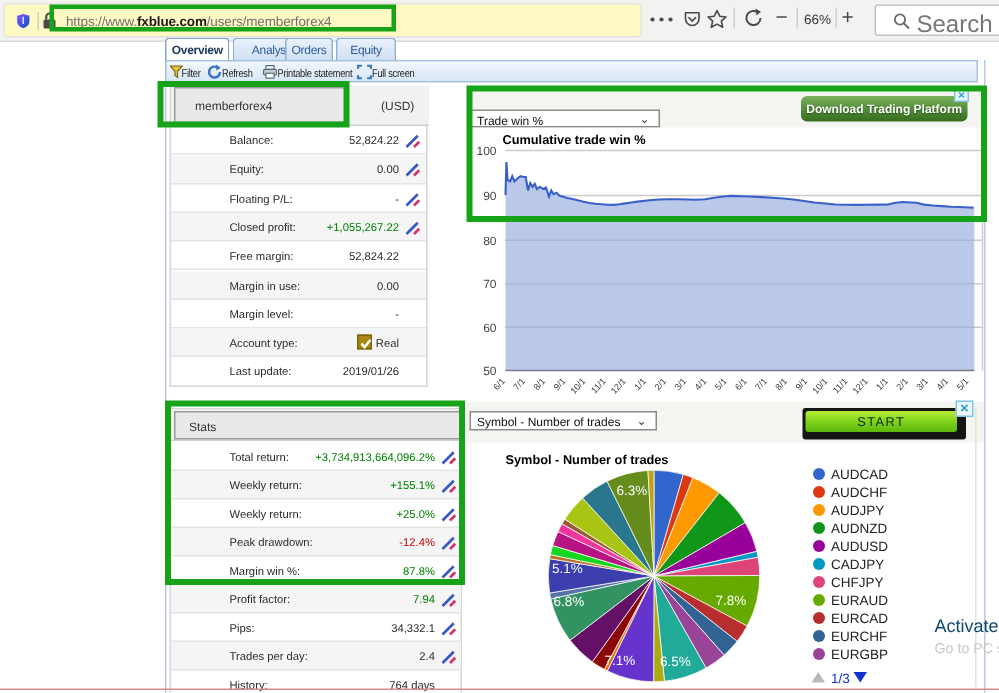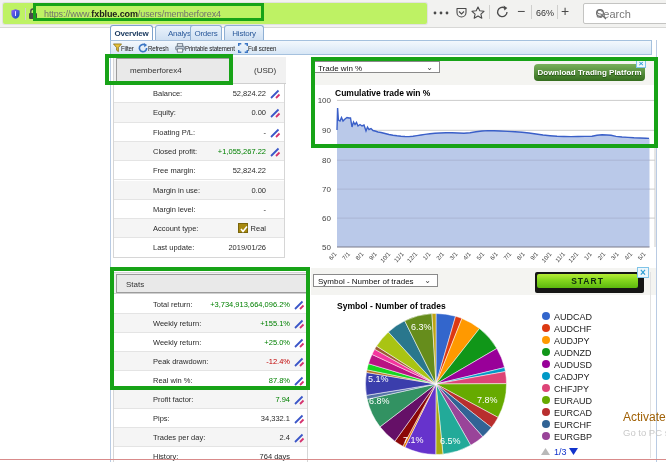--- a/index.html
+++ b/index.html
@@ -1,20 +1,20 @@
 <!DOCTYPE html>
 <html><head>
 <meta charset="utf-8">
 <style>
 * { margin:0; padding:0; box-sizing:border-box; }
 html,body { width:666px; height:462px; background:#fff; font-family:"Liberation Sans",sans-serif; overflow:hidden; position:relative; }
 .abs { position:absolute; }
 
 #chrome { position:absolute; left:0; top:0; width:666px; height:28px; background:#f2f2f0; border-bottom:1px solid #d8d8d6; }
-#urlbar { position:absolute; left:3px; top:3px; width:424px; height:21px; background:#bef264; border-radius:2px; box-shadow:0 0 0 1px #e2e2e0;text-decoration:underline; }
+#urlbar { position:absolute; left:3px; top:3px; width:424px; height:21px; background:#fef9c3; border-radius:2px; box-shadow:0 0 0 1px #e2e2e0;text-decoration:underline; }
 #urltxt { position:absolute; left:41px; top:6px; font-size:9px; letter-spacing:-0.1px; color:#707070; white-space:nowrap; }
 #urltxt b { color:#1b1b1b; font-weight:bold; }
 .gbox { position:absolute; border:3px solid #17a317; }
 #searchbox { position:absolute; left:583px; top:3px; width:88px; height:21px; background:#fff; border:1px solid #c4c4c2; border-radius:2px; }
 .chromeicon { position:absolute; color:#4a4a4a; }
 
 .tab { position:absolute; top:25px; height:15px; font-size:8px; letter-spacing:-0.2px; text-align:center; border:1px solid #8fb0d4; border-bottom:none; border-radius:3px 3px 0 0; background:linear-gradient(#eaf2fb,#cfe0f2); color:#2b5a9b; padding-top:3px; }
 .tab.active { background:#fff; color:#16365c; font-weight:bold; border-color:#7ea3cc; }
 #toolbar { position:absolute; left:110px; top:40px; width:542px; height:15px; background:linear-gradient(#f3f8fd,#d7e6f5); border:1px solid #a5c1de; font-size:7.5px; color:#222; }
 .tbitem { position:absolute; top:3px; white-space:nowrap; letter-spacing:-0.2px; transform:scaleX(0.82); transform-origin:0 0; }
@@ -25,22 +25,22 @@
 .grey { background:#f5f5f5; }
 .pos { color:#008000; }
 .neg { color:#c00000; }
 .pencil { position:absolute; top:4px; width:11px; height:11px; }
 
 .selbox { position:absolute; background:#fff; border:1px solid #8a8a8a; font-size:8px; color:#111; }
 .selbox .ar { position:absolute; right:6px; top:1px; font-size:8px; color:#444; }
 #dlbtn { position:absolute; left:534px; top:64px; width:111px; height:17px; border-radius:4px; background:linear-gradient(#79b15c,#346d1e); color:#fff; font-weight:bold; font-size:8px; text-align:center; line-height:17px; white-space:nowrap; text-shadow:0 1px 1px #1e4a10; }
 .adx { position:absolute; width:10px; height:9px; background:#eef7fc; border:1px solid #7fc4e8; color:#2e9fd4; font-size:8px; line-height:8px; text-align:center; font-weight:bold; }
 #startbtn { position:absolute; left:535px; top:272px; width:109px; height:21px; background:#151515; border-radius:2px; }
-#startbtn i { position:absolute; left:2px; top:2px; width:101px; height:14px; border-radius:2px; background:linear-gradient(#b6ec34,#84d61e 45%,#5cb80e); font-style:normal; color:#0e2a0e; font-weight:bold; font-size:8.5px; text-align:center; line-height:14px; letter-spacing:1px; }
-.wm1 { position:absolute; left:623px; top:410px; font-size:12px; color:#a16207; white-space:nowrap; }
+#startbtn i { position:absolute; left:2px; top:2px; width:101px; height:14px; border-radius:2px; background:linear-gradient(#b6ec34,#84d61e 45%,#5cb80e); font-style:normal; color:#0e2a0e; font-weight:normal; font-size:8.5px; text-align:center; line-height:14px; letter-spacing:1px; }
+.wm1 { position:absolute; left:623px; top:410px; font-size:12px; color:#0c4a6e; white-space:nowrap; }
 .wm2 { position:absolute; left:623px; top:427px; font-size:9.5px; color:#c9c9c9; white-space:nowrap; }
 </style>
 </head>
 <body>
 
 <div id="chrome">
   <div id="urlbar">
     <svg class="abs" style="left:8px;top:6px" width="9" height="10" viewBox="0 0 9 10">
       <defs>
           <linearGradient id="shg" x1="0" y1="0" x2="1" y2="1">
@@ -78,31 +78,31 @@
   <div class="chromeicon" style="left:517px;top:3px;font-size:14px">−</div>
   <div class="abs" style="left:531px;top:5px;width:1px;height:14px;background:#cfcfcd"></div>
   <div class="chromeicon" style="left:536px;top:8px;font-size:9px;color:#333">66%</div>
   <div class="abs" style="left:557px;top:5px;width:1px;height:14px;background:#cfcfcd"></div>
   <div class="chromeicon" style="left:561px;top:3px;font-size:14px">+</div>
   <div id="searchbox">
     <svg class="abs" style="left:11px;top:4px" width="12" height="12" viewBox="0 0 12 12">
       <circle cx="5" cy="5" r="3.4" fill="none" stroke="#6a6a6a" stroke-width="1.2"></circle>
       <path d="M7.6 7.6 L11 11" stroke="#6a6a6a" stroke-width="1.3"></path>
     </svg>
-    <div class="abs" style="left:12px;top:4px;font-size:11px;color:#777">Search</div>
+    <div class="abs" style="left:27px;top:4px;font-size:16px;color:#777">Search</div>
   </div>
 </div>
 
 <div class="abs" style="left:110px;top:40px;width:1px;height:422px;background:#b9cbe3"></div>
 <div class="abs" style="left:656px;top:40px;width:1px;height:422px;background:#b9cbe3"></div>
 
 <div class="tab active" style="left:110px;width:43px;">Overview</div>
 <div class="tab" style="left:155px;width:54px;">Analysis</div>
 <div class="tab" style="left:190px;width:32px;">Orders</div>
-<div class="tab" style="left:224px;width:40px;">History</div>
+<div class="tab" style="left:224px;width:40px;">Equity</div>
 <div id="toolbar">
   <svg class="abs" style="left:2px;top:2px" width="9" height="10" viewBox="0 0 10 10">
     <path d="M0.5 0.5 H9.5 L6 4.5 V9 L4 7.5 V4.5 Z" fill="#e8c23a" stroke="#7a6410" stroke-width="0.8"></path>
   </svg>
   <div class="tbitem" style="left:10px">Filter</div>
   <svg class="abs" style="left:27px;top:2px" width="10" height="10" viewBox="0 0 11 11">
     <path d="M9.5 5.5 A4 4 0 1 1 7.5 2.1" fill="none" stroke="#3b76c4" stroke-width="1.8"></path>
     <path d="M6.5 0 L10 2.3 L7 4.6 Z" fill="#3b76c4"></path>
   </svg>
   <div class="tbitem" style="left:37px">Refresh</div>
@@ -212,21 +212,21 @@
     </div>
   <div class="row grey" style="top:79px">
       <span class="lb">Peak drawdown:</span>
       <span class="vl neg" style="right:17px">-12.4%</span>
       <svg class="pencil" style="right:2px" viewBox="0 0 11 11">
         <path d="M1 10 L8.5 2.5" stroke="#3a56c8" stroke-width="1.8"></path>
         <path d="M6 10 L9.5 6.5" stroke="#d5326e" stroke-width="1.8"></path>
       </svg>
     </div>
   <div class="row" style="top:98px">
-      <span class="lb">Real win %:</span>
+      <span class="lb">Margin win %:</span>
       <span class="vl pos" style="right:17px">87.8%</span>
       <svg class="pencil" style="right:2px" viewBox="0 0 11 11">
         <path d="M1 10 L8.5 2.5" stroke="#3a56c8" stroke-width="1.8"></path>
         <path d="M6 10 L9.5 6.5" stroke="#d5326e" stroke-width="1.8"></path>
       </svg>
     </div>
   <div class="row grey" style="top:117px">
       <span class="lb">Profit factor:</span>
       <span class="vl pos" style="right:17px">7.94</span>
       <svg class="pencil" style="right:2px" viewBox="0 0 11 11">
@@ -251,21 +251,21 @@
       </svg>
     </div>
   <div class="row" style="top:174px">
       <span class="lb">History:</span>
       <span class="vl" style="right:17px">764 days</span>
     </div>
 </div>
 
 <div class="abs" style="left:311px;top:57px;width:345px;height:211px;background:#fff">
   <div class="abs" style="left:0;top:0;width:345px;height:28px;background:#f4f4f1"></div>
-  <div class="selbox" style="left:2px;top:4px;width:127px;height:12px;padding:2px 0 0 4px">Trade win %<span class="ar">⌄</span></div>
+  <div class="selbox" style="left:2px;top:16px;width:127px;height:12px;padding:2px 0 0 4px">Trade win %<span class="ar">⌄</span></div>
 </div>
 <div id="dlbtn">Download Trading Platform</div>
 <div class="adx" style="left:636px;top:59px">×</div>
 
 <svg class="abs" style="left:311px;top:85px" width="345" height="180" viewBox="0 0 345 180">
   <rect x="0" y="0" width="345" height="180" fill="#fff"></rect>
 
   <g stroke="#cccccc" stroke-width="1">
     <line x1="26" y1="15.4" x2="344" y2="15.4"></line>
     <line x1="26" y1="45.3" x2="344" y2="45.3"></line>

